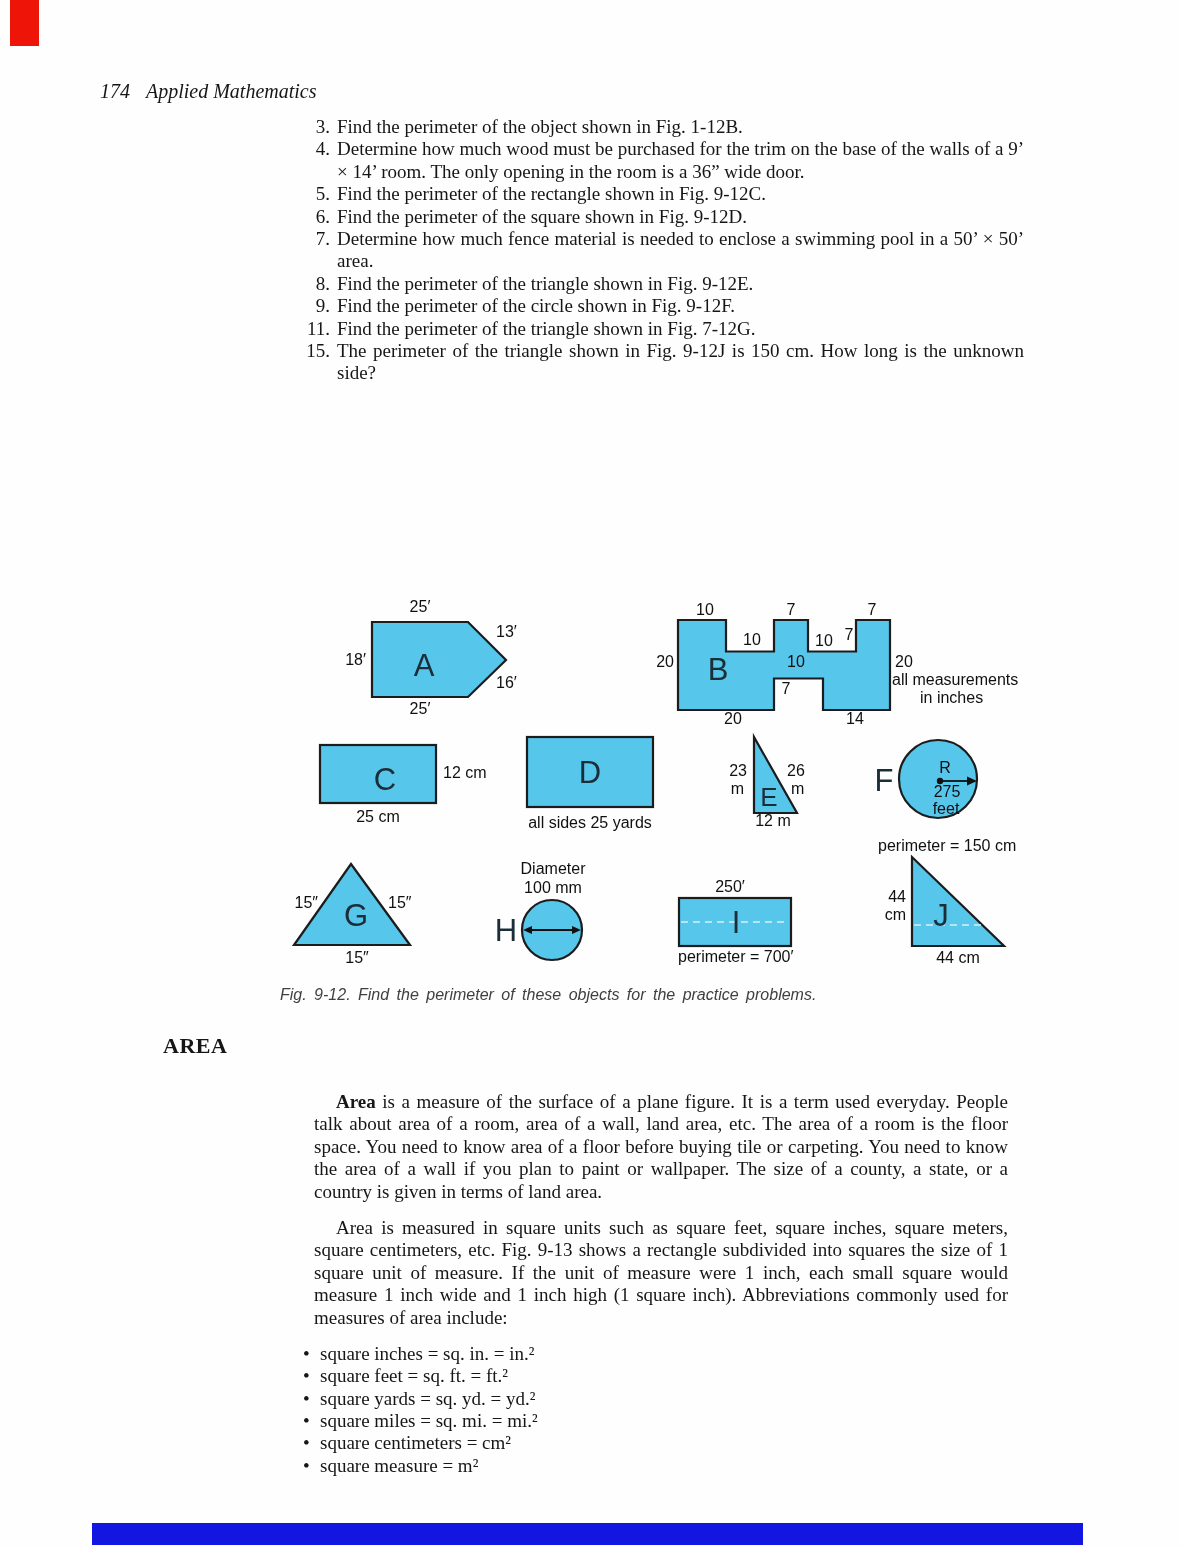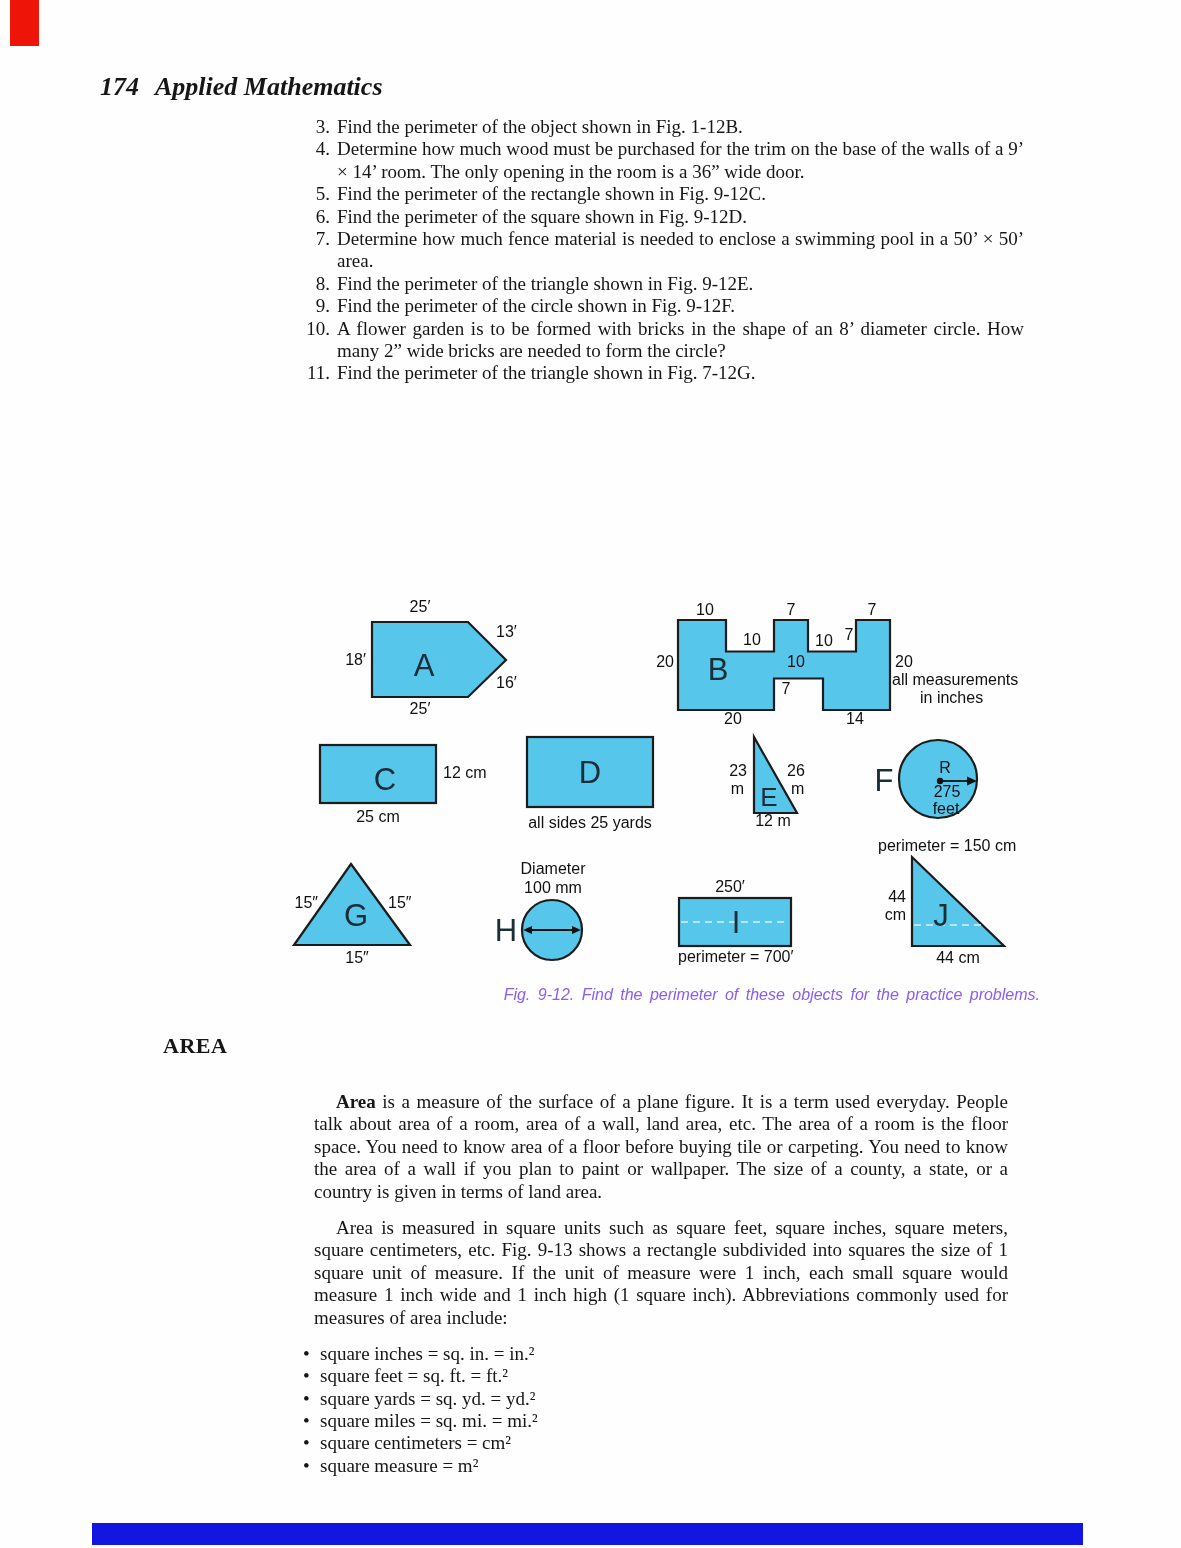--- a/index.html
+++ b/index.html
@@ -3,43 +3,43 @@
 <meta charset="utf-8">
 <style>
   html,body { margin:0; padding:0; background:#ffffff; }
   .page { position:relative; width:1181px; height:1548px; background:#fefefe; overflow:hidden;
           font-family:"Liberation Serif", serif; color:#161616; }
 
   
   .bar-red  { position:absolute; left:10px; top:0; width:29px; height:46px; background:#ee1508; }
   .bar-blue { position:absolute; left:92px; top:1523px; width:991px; height:22px; background:#1216e0; }
 
-  .header { position:absolute; left:100px; top:72px; font-size:26px; font-weight:bold; font-style:italic; }
+  .header { position:absolute; left:100px; top:80px; font-size:20px; font-weight:normal; font-style:italic; }
   .header .pagenum { margin-right:16px; }
 
   .problems { position:absolute; left:298px; top:116px; width:726px; margin:0; padding:0;
               list-style:none; font-size:19px; line-height:22.4px; }
   .problem { display:flex; }
   .pnum  { flex:none; width:32px; text-align:right; }
   .ptext { flex:1; margin-left:7px; text-align:justify; }
 
   
   .fig-svg { position:absolute; left:280px; top:585px; }
   .shape  { fill:#56c6ea; stroke:#1c1c1c; stroke-width:2.2; stroke-linejoin:miter; }
   .dim    { font-family:"Liberation Sans", sans-serif; font-size:16px; fill:#101010; }
   .note   { font-family:"Liberation Sans", sans-serif; font-size:16px; fill:#101010; }
   .letter { font-family:"Liberation Sans", sans-serif; font-size:31px; fill:#1b2d36; }
   .letter-sm { font-size:26px; }
   .arrow  { stroke:#111; stroke-width:1.8; }
   .ahead  { fill:#111; stroke:none; }
   .dash   { stroke:#eaf8fd; stroke-width:1.5; stroke-dasharray:7 5; fill:none; opacity:.85; }
 
-  .caption { position:absolute; left:280px; top:986px; width:760px; text-align:right;
+  .caption { position:absolute; left:280px; top:986px; width:760px; text-align:left;
              font-family:"Liberation Sans", sans-serif; font-style:italic; font-size:16px;
-             word-spacing:3px; color:#8b5cf6; }
+             word-spacing:3px; color:#404040; }
 
   .area-heading { position:absolute; left:163px; top:1033px; font-size:22px; font-weight:bold;
                   letter-spacing:.5px; }
 
   .body-block { position:absolute; left:300px; top:1077px; width:722px; font-size:19px;
                 line-height:22.4px; text-align:justify; }
   .body-block p { margin:14px; text-indent:22px; }
 
   .abbrev { margin:2px 0 0 0; padding:0; list-style:none; }
   .abbrev li { display:flex; line-height:22.3px; padding-left:3px; }
@@ -79,26 +79,26 @@
       </li>
     <li class="problem">
         <span class="pnum">8.</span>
         <span class="ptext">Find the perimeter of the triangle shown in Fig. 9-12E.</span>
       </li>
     <li class="problem">
         <span class="pnum">9.</span>
         <span class="ptext">Find the perimeter of the circle shown in Fig. 9-12F.</span>
       </li>
     <li class="problem">
-        <span class="pnum">10.</span>
-        <span class="ptext">A flower garden is to be formed with bricks in the shape of an 8’ diameter circle. How many 2” wide bricks are needed to form the circle?</span>
-      </li>
-    <li class="problem">
         <span class="pnum">11.</span>
         <span class="ptext">Find the perimeter of the triangle shown in Fig. 7-12G.</span>
+      </li>
+    <li class="problem">
+        <span class="pnum">15.</span>
+        <span class="ptext">The perimeter of the triangle shown in Fig. 9-12J is 150 cm. How long is the unknown side?</span>
       </li>
   </ol>
 
   <svg class="fig-svg" width="760" height="398" viewBox="0 0 760 398">
 
     <polygon class="shape" points="92,37 188,37 226,75 188,112 92,112"></polygon>
     <text class="dim" x="140" y="27" text-anchor="middle">25′</text>
     <text class="dim" x="216" y="52" text-anchor="start">13′</text>
     <text class="dim" x="86" y="80" text-anchor="end">18′</text>
     <text class="dim" x="216" y="103" text-anchor="start">16′</text>

